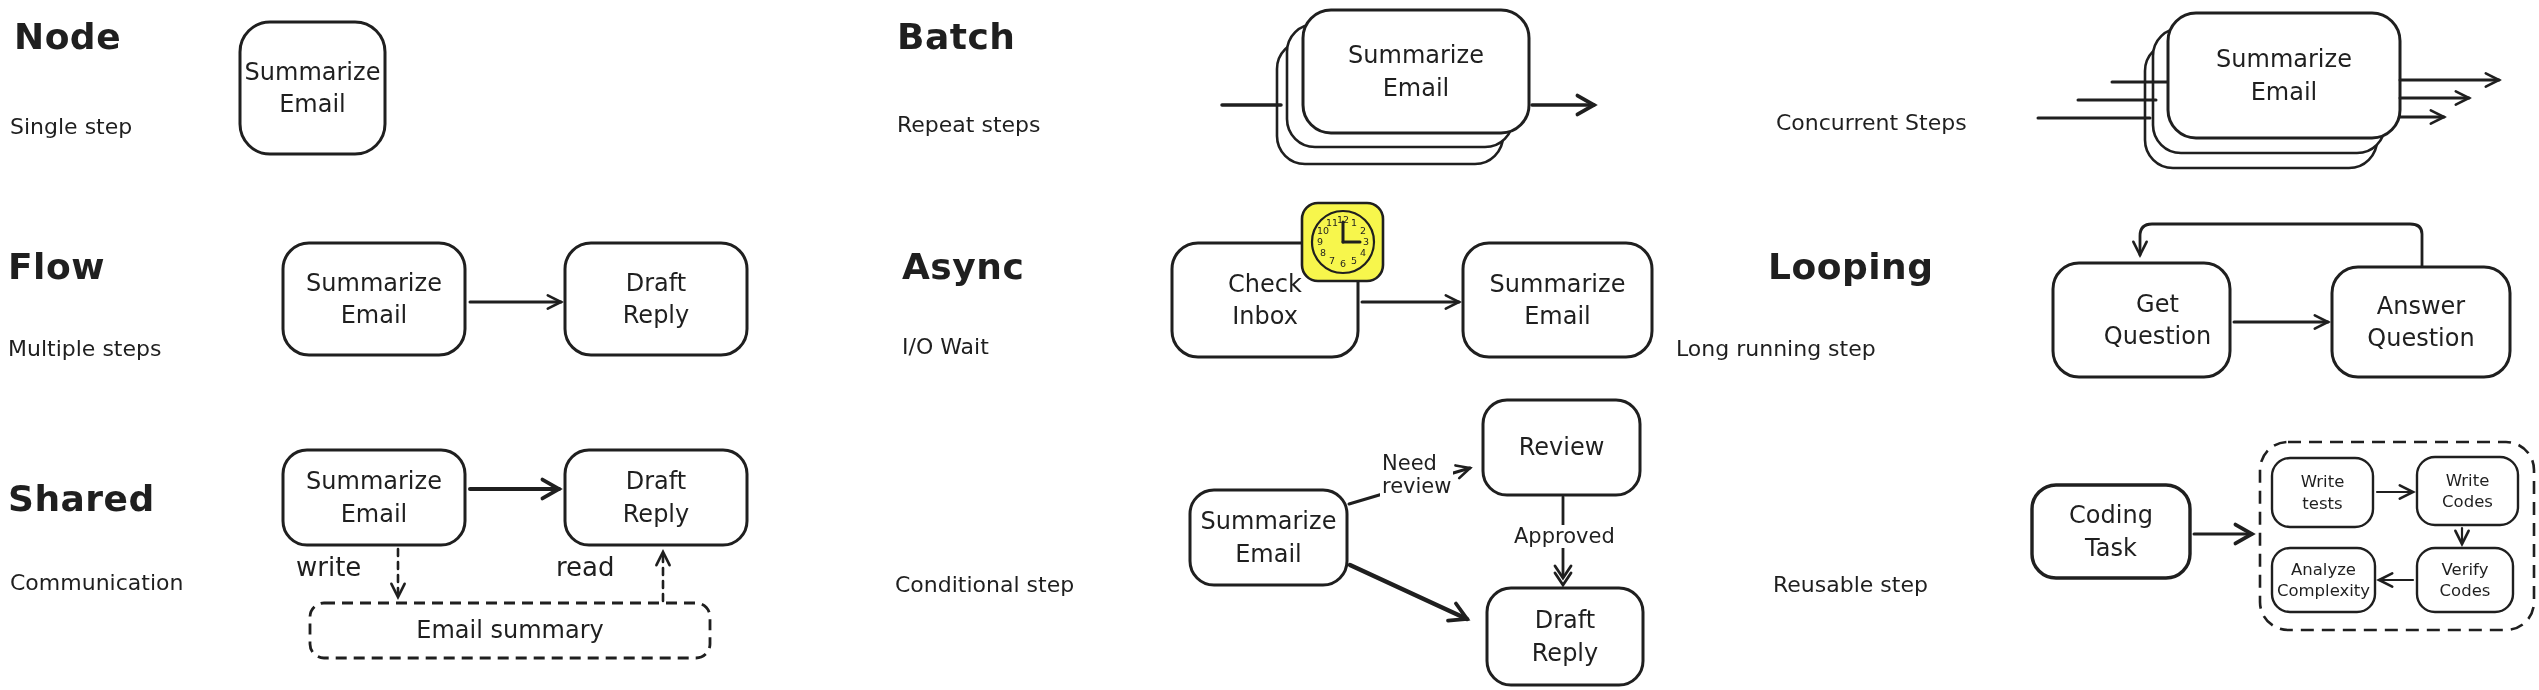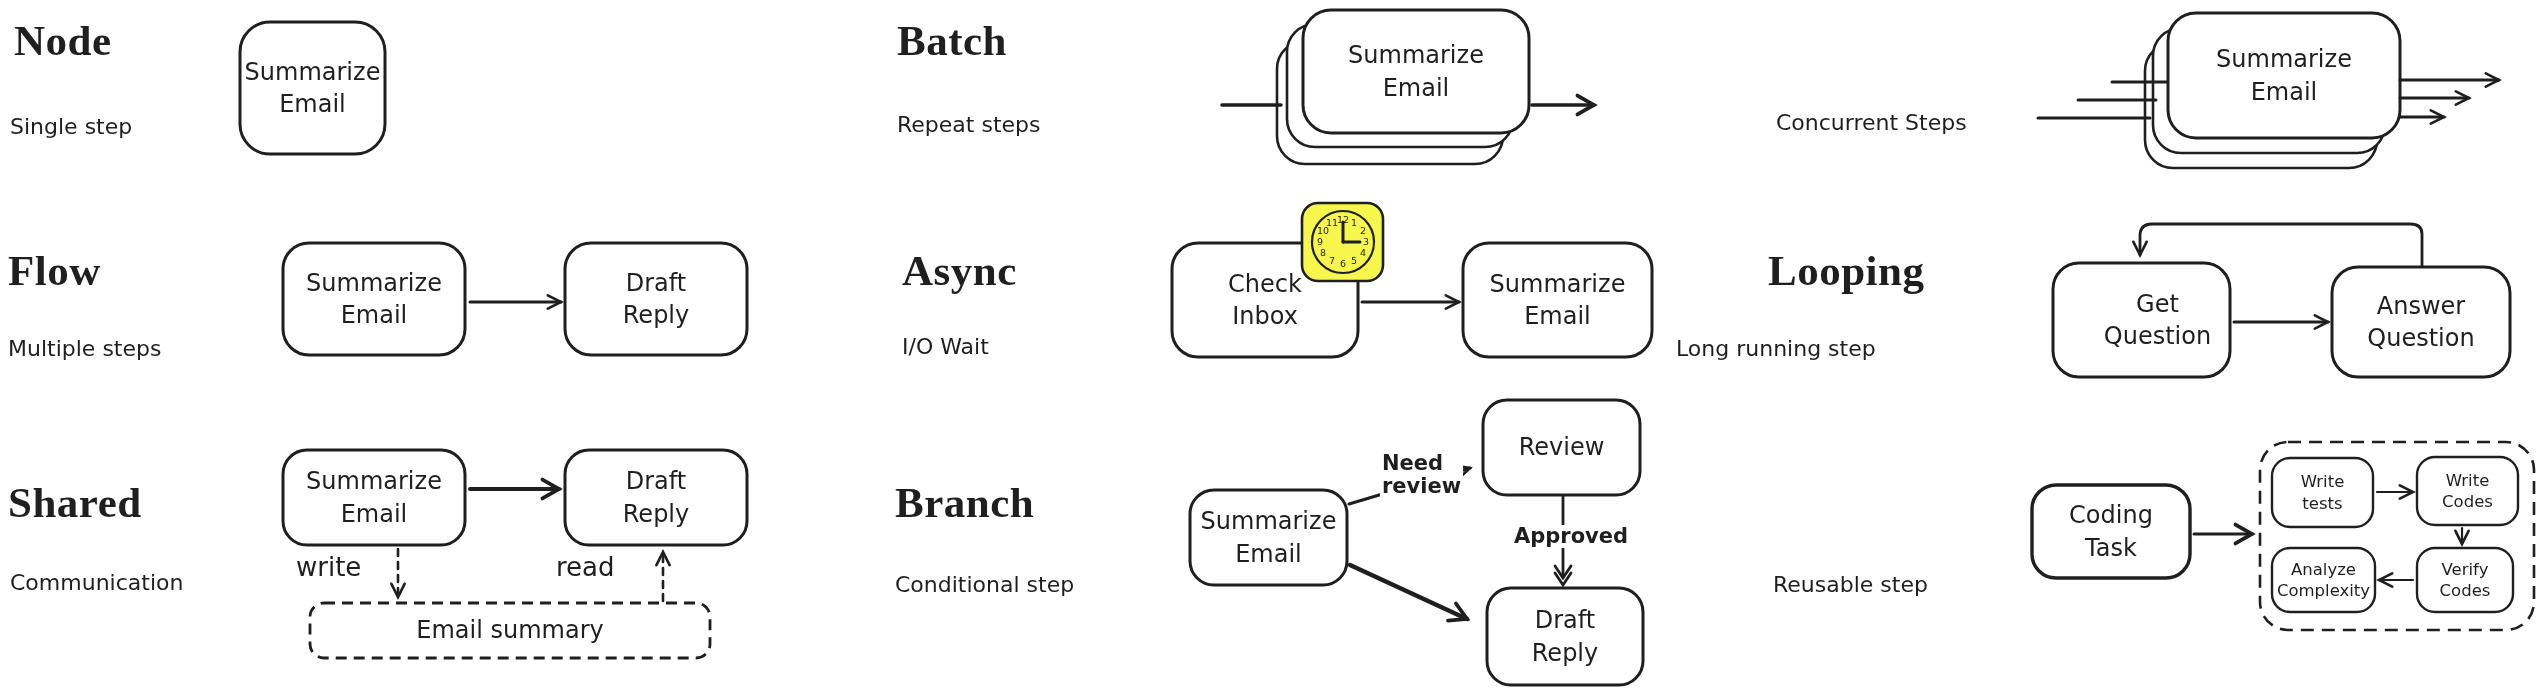--- a/index.html
+++ b/index.html
@@ -1,26 +1,26 @@
 <!DOCTYPE html>
 <html><head>
 <meta charset="utf-8">
 <style>
   html,body{margin:0;padding:0;background:#ffffff;}
   body{width:2539px;height:690px;position:relative;overflow:hidden;
        font-family:"DejaVu Sans",sans-serif;color:#1f1f1f;}
   .canvas{position:absolute;inset:0;}
   svg.layer{position:absolute;left:0;top:0;}
-  .t{position:absolute;font-size:43px;font-weight:700;letter-spacing:.5px;white-space:nowrap;font-family:Liberation Serif, serif;}
+  .t{position:absolute;font-size:36px;font-weight:700;letter-spacing:.5px;white-space:nowrap;}
   .s{position:absolute;font-size:22px;font-weight:400;white-space:nowrap;}
   .bl{position:absolute;display:flex;flex-direction:column;align-items:center;justify-content:center;
       text-align:center;font-size:24px;line-height:1.35;}
   .bl.small{font-size:16.5px;line-height:1.3;}
   .el{position:absolute;font-size:26px;white-space:nowrap;}
-  .el.tiny{font-size:21px;line-height:1.1;background:#ffffff;padding:0 2px;font-weight:bold;}
+  .el.tiny{font-size:21px;line-height:1.1;background:#ffffff;padding:0 2px;}
 </style>
 </head>
 <body>
 
 <main class="canvas">
 
 <svg class="layer" width="2539" height="690" viewBox="0 0 2539 690">
   <defs>
     <marker id="ah" viewBox="0 0 20 20" refX="16" refY="10" markerWidth="22" markerHeight="22" orient="auto-start-reverse" markerUnits="userSpaceOnUse">
       <path d="M4 4 L16 10 L4 16" fill="none" stroke="#1f1f1f" stroke-width="2.4" stroke-linecap="round"></path>
@@ -199,21 +199,20 @@
 <div class="bl" style="left:565px;top:450px;width:182px;height:95px">
   <span>Draft</span>
   <span>Reply</span>
 </div>
 <div class="el" style="left:296px;top:552px">write</div>
 <div class="el" style="left:556px;top:552px">read</div>
 <div class="bl" style="left:310px;top:603px;width:400px;height:55px">
   <span>Email summary</span>
 </div>
 
-<div class="t" style="left:895px;top:478px">Branch</div>
 <div class="s" style="left:895px;top:572px">Conditional step</div>
 <div class="bl" style="left:1190px;top:490px;width:157px;height:95px">
   <span>Summarize</span>
   <span>Email</span>
 </div>
 <div class="bl" style="left:1483px;top:400px;width:157px;height:95px">
   <span>Review</span>
 </div>
 <div class="bl" style="left:1487px;top:588px;width:156px;height:97px">
   <span>Draft</span>

